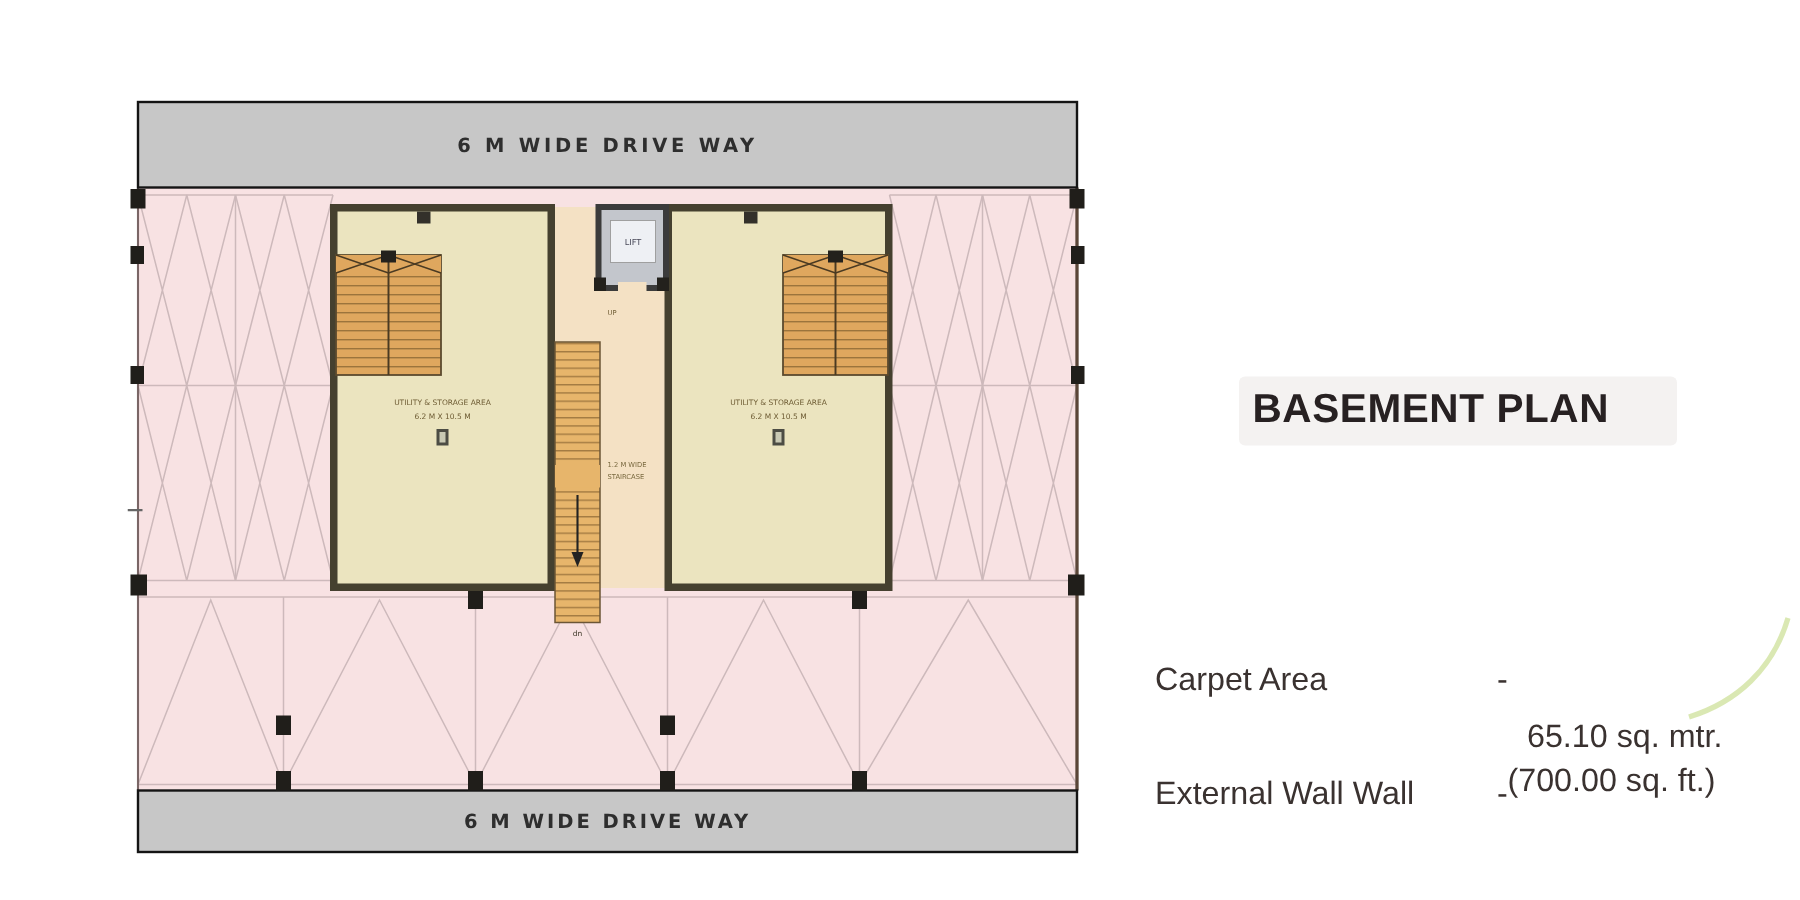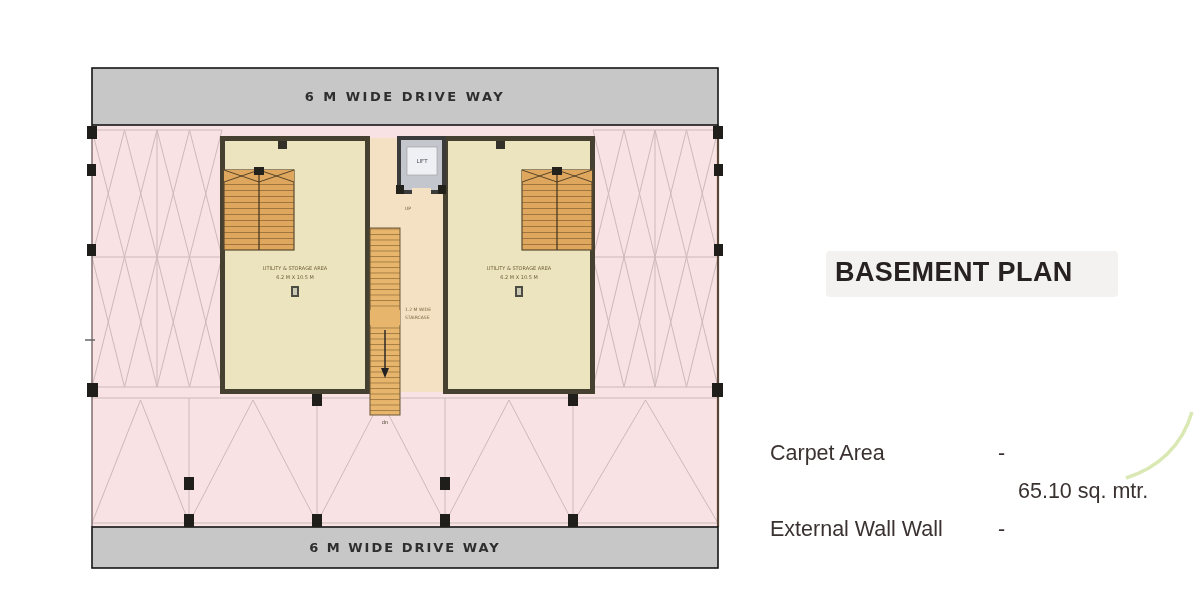--- a/index.html
+++ b/index.html
@@ -155,20 +155,21 @@
 
   <div class="title-box">
     <h1>BASEMENT PLAN</h1>
   </div>
 
   <div class="stat-row row-1">
     <span class="lbl">Carpet Area</span>
     <span class="sep">-</span>
     <span class="vals">
       <div class="metric">65.10 sq. mtr.</div>
+      <div class="imperial">(700.00 sq. ft.)</div>
     </span>
   </div>
 
   <div class="stat-row row-2">
     <span class="lbl">External Wall Wall</span>
     <span class="sep">-</span>
     <span class="vals">
     </span>
   </div>
 

